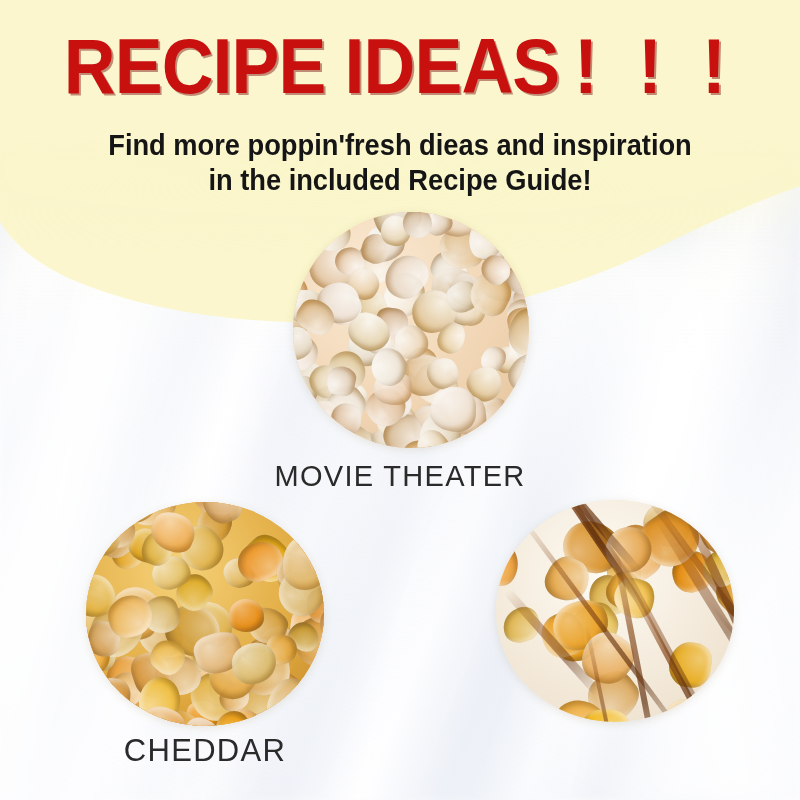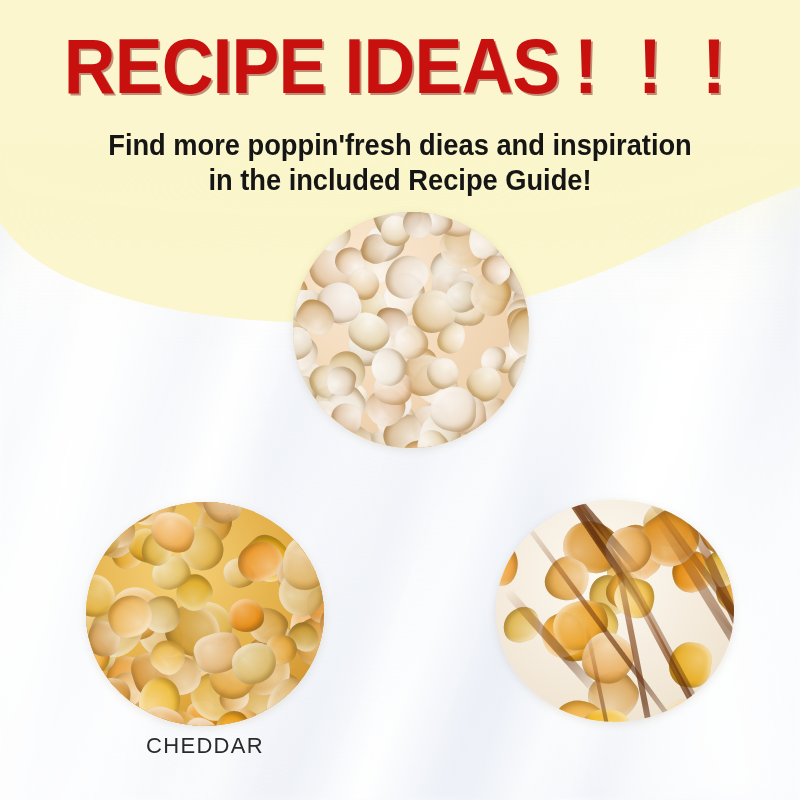--- a/index.html
+++ b/index.html
@@ -141,21 +141,21 @@
 
   
   .label{
     position:absolute;
     font-family:"Liberation Sans", sans-serif;
     font-weight:400;
     color:#2a2a2a;
     white-space:nowrap;
   }
   #lb-movie{left:0;right:0;top:460px;text-align:center;font-size:29px;letter-spacing:1.3px;}
-  #lb-cheddar{left:86px;width:238px;top:733px;text-align:center;font-size:22px;letter-spacing:1.3px;}
+  #lb-cheddar{left:86px;width:238px;top:733px;text-align:center;font-size:31px;letter-spacing:1.3px;}
   #lb-smords{left:496px;width:238px;top:733px;text-align:center;font-size:29px;letter-spacing:1.3px;}
 </style>
 </head>
 <body>
 
 <div id="stage">
 
   <div class="silk">
     <div class="silk-base"></div>
     <div class="silk-fold"></div>
@@ -298,20 +298,21 @@
         <span style="width: 43.822px; height: 47.3175px; left: 230.041px; top: 110.689px; transform: rotate(208.841deg); background: radial-gradient(circle at 34% 28%, rgb(241, 229, 210) 0%, rgb(222, 193, 148) 58%, rgb(203, 146, 55) 100%); border-radius: 50.0066% 48.9328% 44.2208% 57.14% / 47.0745% 58.6517% 40.5396% 58.4348%; opacity: 0.99;"></span>
         <span style="width: 40.4823px; height: 43.3163px; left: 231.377px; top: 157.201px; transform: rotate(122.549deg); background: radial-gradient(circle at 34% 28%, rgb(249, 246, 241) 0%, rgb(238, 229, 215) 58%, rgb(210, 178, 131) 100%); border-radius: 59.5415% 59.4036% 46.6856% 57.888% / 54.1698% 48.0118% 56.5164% 44.6267%; opacity: 0.92;"></span>
         <span style="width: 27.7637px; height: 30.0155px; left: 140.253px; top: 231.824px; transform: rotate(318.362deg); background: radial-gradient(circle at 34% 28%, rgb(250, 246, 240) 0%, rgb(232, 213, 181) 58%, rgb(211, 167, 90) 100%); border-radius: 61.4988% 52.394% 55.6773% 60.8003% / 40.6175% 58.8197% 40.0308% 55.7555%; opacity: 0.97;"></span>
         <span style="width: 29.0148px; height: 28.0876px; left: 47.9057px; top: 169.236px; transform: rotate(281.661deg); background: radial-gradient(circle at 34% 28%, rgb(249, 245, 240) 0%, rgb(228, 210, 189) 58%, rgb(202, 156, 103) 100%); border-radius: 55.7937% 46.6417% 40.9483% 41.4807% / 41.2256% 60.3737% 60.7908% 47.4168%; opacity: 0.94;"></span>
         <span style="width: 30.7398px; height: 29.8125px; left: 52.4728px; top: 205.927px; transform: rotate(93.2631deg); background: radial-gradient(circle at 34% 28%, rgb(245, 236, 226) 0%, rgb(224, 196, 166) 58%, rgb(202, 141, 76) 100%); border-radius: 43.2423% 51.4808% 51.7053% 50.4302% / 60.2866% 45.0261% 42.3487% 53.5773%; opacity: 0.99;"></span>
         <span style="width: 27.0116px; height: 29.3073px; left: 203.341px; top: 56.9849px; transform: rotate(139.869deg); background: radial-gradient(circle at 34% 28%, rgb(250, 244, 237) 0%, rgb(231, 205, 175) 58%, rgb(211, 153, 82) 100%); border-radius: 46.8673% 40.9113% 61.1979% 51.8453% / 55.2763% 53.3876% 50.8808% 58.9171%; opacity: 0.98;"></span>
         <span style="width: 36.7961px; height: 40.3252px; left: 6.11103px; top: 239.576px; transform: rotate(236.844deg); background: radial-gradient(circle at 34% 28%, rgb(249, 245, 241) 0%, rgb(239, 230, 220) 58%, rgb(209, 175, 137) 100%); border-radius: 57.3732% 47.7987% 51.7021% 54.8463% / 52.2642% 53.29% 52.6635% 51.12%; opacity: 0.95;"></span>
         <span style="width: 44.7216px; height: 39.0733px; left: 104.681px; top: 58.9665px; transform: rotate(129.185deg); background: radial-gradient(circle at 34% 28%, rgb(249, 245, 240) 0%, rgb(233, 217, 199) 58%, rgb(207, 162, 113) 100%); border-radius: 40.3836% 43.96% 56.9064% 53.9577% / 50.4846% 57.6701% 54.1973% 61.3475%; opacity: 0.88;"></span>
       </div>
   </div>
+  <div class="label" id="lb-movie">MOVIE THEATER</div>
 
   <div class="circle" id="c-cheddar">
     <div class="kernels">
         <span style="width: 35.3896px; height: 31.7541px; left: 92.6029px; top: 144.924px; transform: rotate(256.159deg); background: radial-gradient(circle at 34% 28%, rgb(245, 220, 175) 0%, rgb(236, 189, 102) 58%, rgb(208, 141, 18) 100%); border-radius: 44.581% 59.8685% 45.1131% 50.7414% / 41.796% 57.0923% 45.6818% 45.1687%; opacity: 0.91;"></span>
         <span style="width: 44.5482px; height: 48.5106px; left: 56.0664px; top: -10.2645px; transform: rotate(256.523deg); background: radial-gradient(circle at 34% 28%, rgb(242, 218, 178) 0%, rgb(231, 185, 108) 58%, rgb(201, 135, 25) 100%); border-radius: 49.396% 56.8978% 45.6093% 41.7537% / 47.299% 58.8756% 52.9792% 51.5945%; opacity: 0.92;"></span>
         <span style="width: 32.8779px; height: 27.6775px; left: 238.015px; top: 71.7764px; transform: rotate(196.853deg); background: radial-gradient(circle at 34% 28%, rgb(246, 220, 186) 0%, rgb(236, 183, 115) 58%, rgb(217, 132, 21) 100%); border-radius: 50.248% 53.5693% 61.3987% 43.1666% / 44.9713% 50.928% 43.1939% 54.5586%; opacity: 0.95;"></span>
         <span style="width: 50.578px; height: 48.5527px; left: -6.00104px; top: 103.444px; transform: rotate(24.0021deg); background: radial-gradient(circle at 34% 28%, rgb(233, 206, 167) 0%, rgb(217, 170, 101) 58%, rgb(171, 116, 35) 100%); border-radius: 47.1381% 40.9605% 55.3811% 43.0289% / 40.6267% 60.5816% 49.1255% 61.9668%; opacity: 0.89;"></span>
         <span style="width: 30.308px; height: 30.004px; left: 151.766px; top: 68.9673px; transform: rotate(339.192deg); background: radial-gradient(circle at 34% 28%, rgb(238, 213, 160) 0%, rgb(226, 183, 91) 58%, rgb(180, 130, 25) 100%); border-radius: 54.3228% 61.1347% 41.6851% 61.1772% / 48.8479% 46.9532% 46.7495% 59.5645%; opacity: 1;"></span>
         <span style="width: 35.9416px; height: 39.2865px; left: 187.138px; top: 137.866px; transform: rotate(14.7062deg); background: radial-gradient(circle at 34% 28%, rgb(232, 201, 158) 0%, rgb(217, 164, 92) 58%, rgb(165, 108, 31) 100%); border-radius: 60.5% 52.0273% 58.5467% 51.3311% / 54.3933% 41.667% 59.8532% 42.791%; opacity: 0.96;"></span>
         <span style="width: 30.8218px; height: 26.7473px; left: 128.235px; top: 190.151px; transform: rotate(78.6402deg); background: radial-gradient(circle at 34% 28%, rgb(238, 212, 161) 0%, rgb(225, 180, 92) 58%, rgb(179, 128, 25) 100%); border-radius: 48.4695% 40.9425% 51.4927% 58.397% / 60.4766% 53.4539% 53.9058% 56.0685%; opacity: 0.88;"></span>

